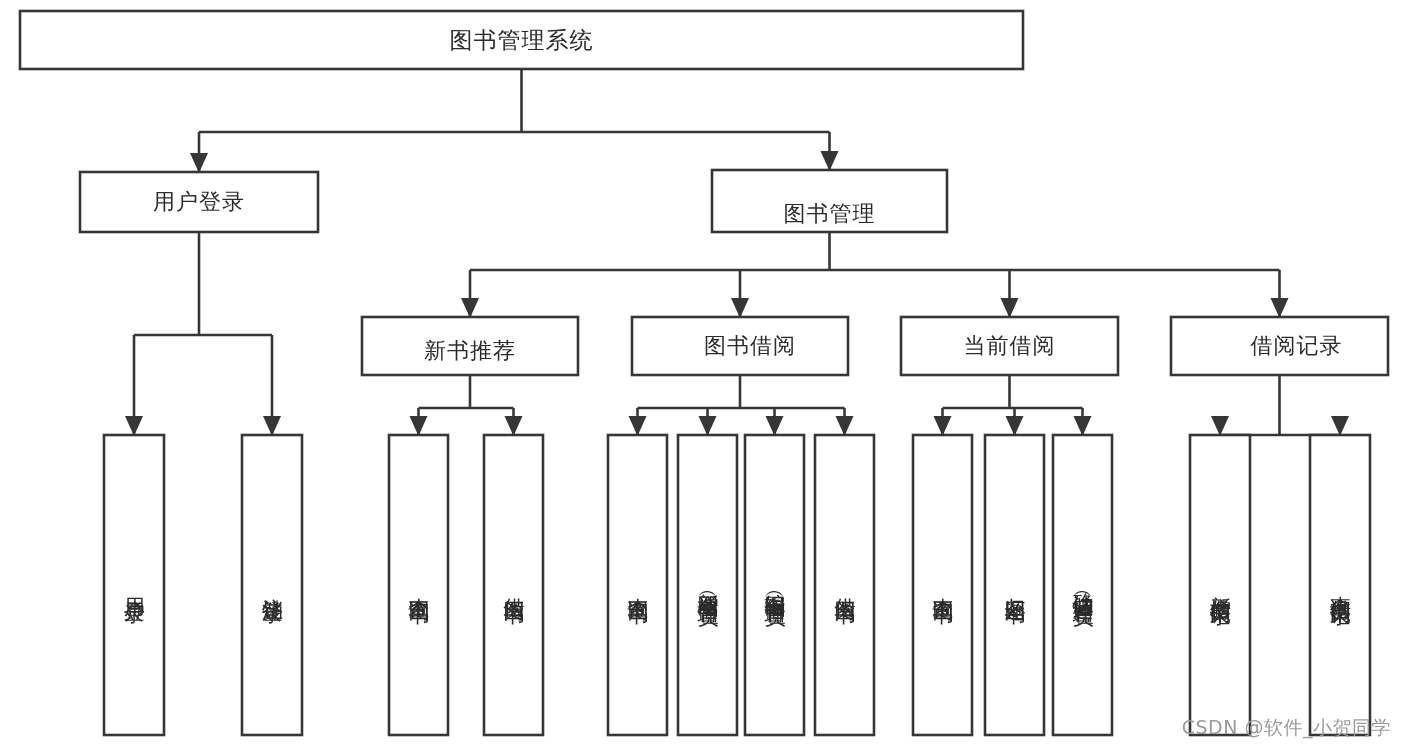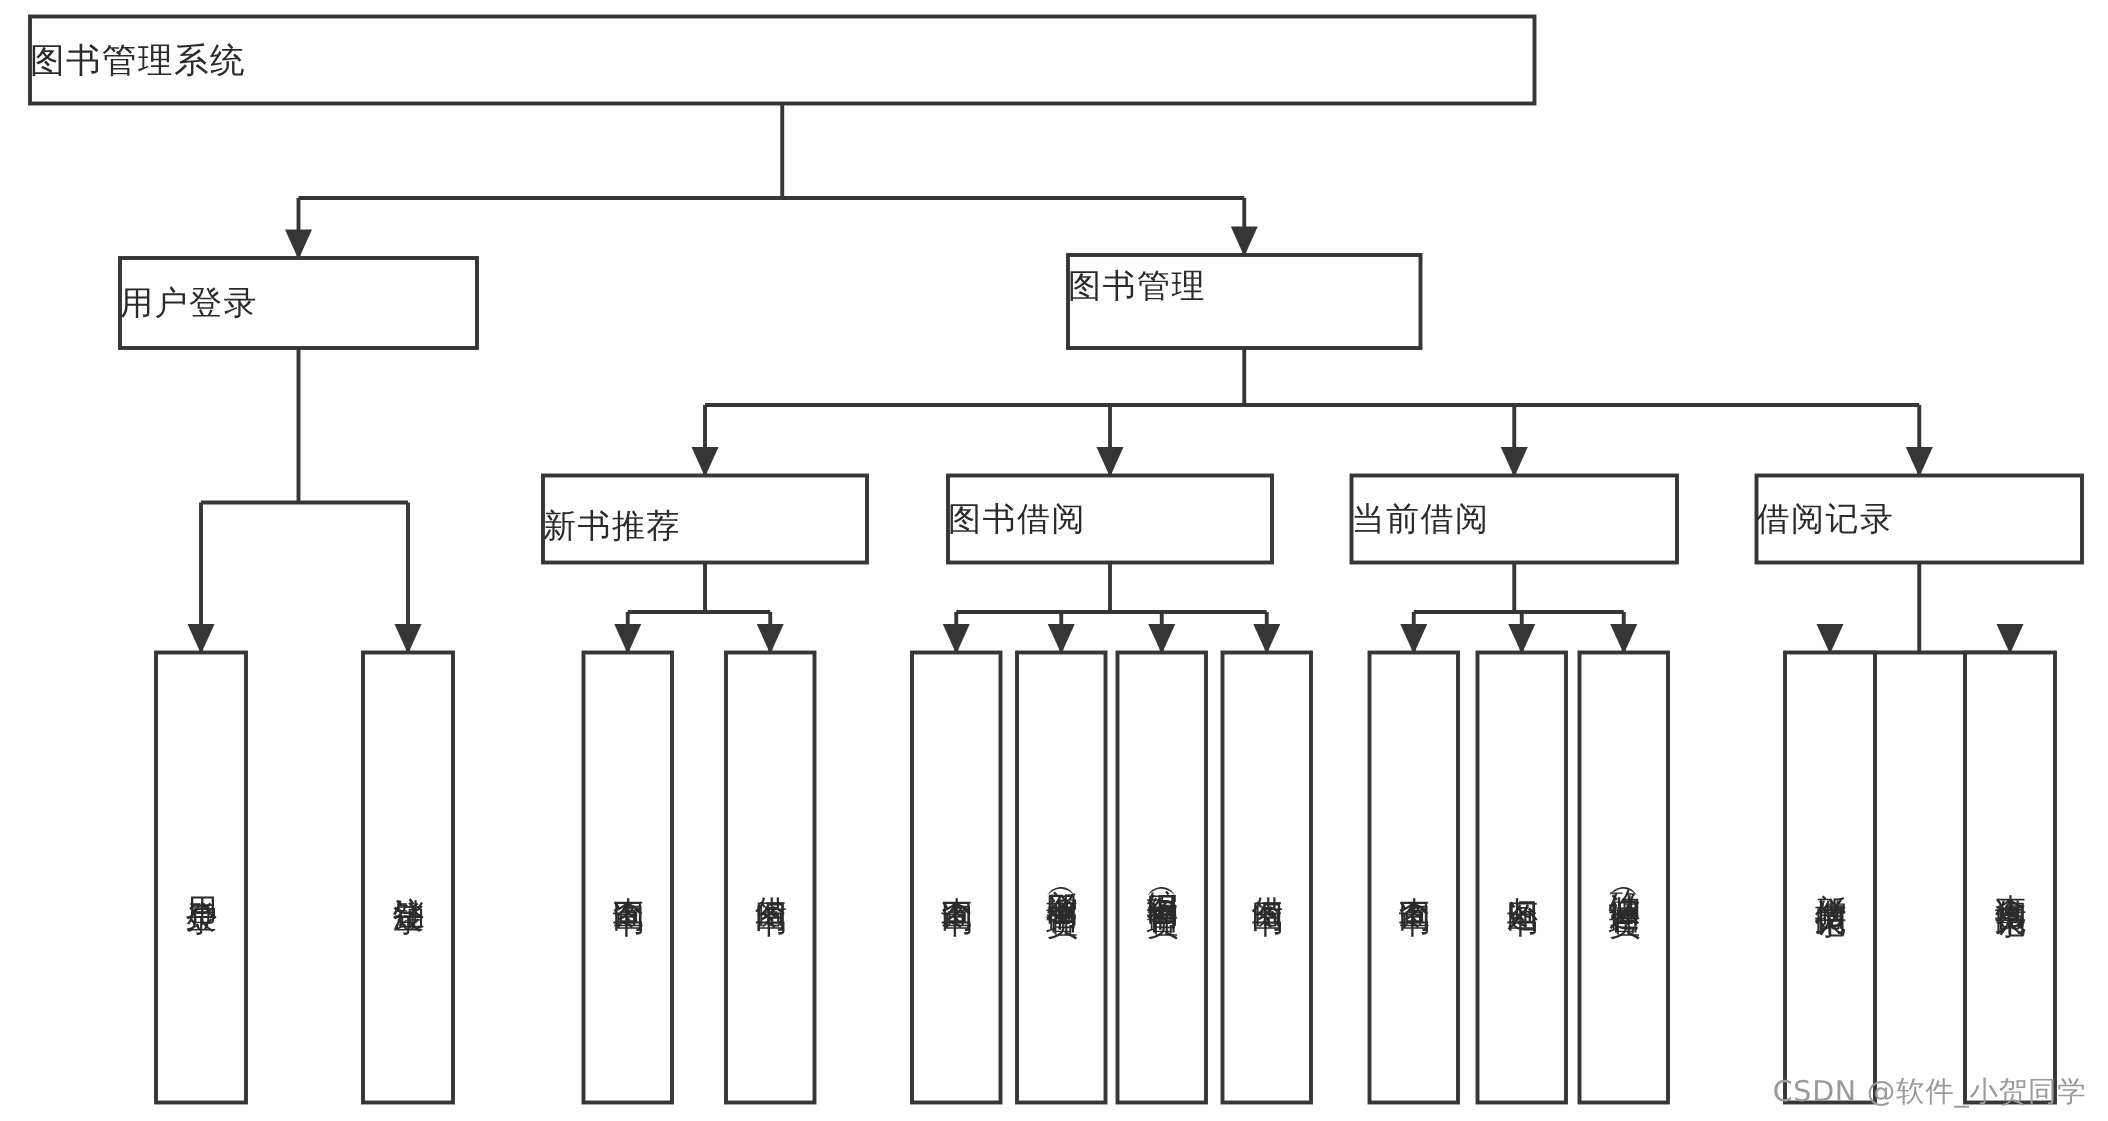--- a/index.html
+++ b/index.html
@@ -63,21 +63,21 @@
     line-height: 1.28;
     letter-spacing: 2px;
     color: #2b2b2b;
     white-space: nowrap;
     text-align: center;
   }
   .hlabel-wrap {
     position: absolute;
     display: flex;
     align-items: center;
-    justify-content: flex-start;
+    justify-content: center;
     pointer-events: none;
   }
   .hlabel-text {
     font-family: "DejaVu Sans", "Liberation Sans", sans-serif;
     font-size: 22px;
     color: #2b2b2b;
     letter-spacing: 1px;
     white-space: nowrap;
   }
   .root-label-text {
@@ -177,33 +177,33 @@
         <rect x="1310" y="435" width="60" height="300" class="node-box"></rect>
       </g>
   </svg>
   <div id="labels-layer">
       <div class="hlabel-wrap" style="left: 20px; top: 11px; width: 1003px; height: 58px;">
         <span class="hlabel-text root-label-text">图书管理系统</span>
       </div>
       <div class="hlabel-wrap" style="left: 80px; top: 172px; width: 238px; height: 60px;">
         <span class="hlabel-text">用户登录</span>
       </div>
-      <div class="hlabel-wrap" style="left: 712px; top: 153px; width: 235px; height: 76px;">
+      <div class="hlabel-wrap" style="left: 712px; top: 176px; width: 235px; height: 76px;">
         <span class="hlabel-text">图书管理</span>
       </div>
       <div class="hlabel-wrap" style="left: 362px; top: 317px; width: 216px; height: 68px;">
         <span class="hlabel-text">新书推荐</span>
       </div>
       <div class="hlabel-wrap" style="left: 632px; top: 317px; width: 236px; height: 58px;">
         <span class="hlabel-text">图书借阅</span>
       </div>
       <div class="hlabel-wrap" style="left: 901px; top: 317px; width: 217px; height: 58px; border-radius: 10px;">
         <span class="hlabel-text">当前借阅</span>
       </div>
-      <div class="hlabel-wrap" style="left: 1171px; top: 317px; width: 217px; height: 58px;">
+      <div class="hlabel-wrap" style="left: 1171px; top: 317px; width: 217px; height: 58px; padding-left: 17px;">
         <span class="hlabel-text">借阅记录</span>
       </div>
       <div class="vlabel-wrap" style="left: 104px; top: 435px; width: 60px; height: 300px; align-items: center;">
         <span class="vlabel-text" style="max-height: 290px;">用户登录</span>
       </div>
       <div class="vlabel-wrap" style="left: 242px; top: 435px; width: 60px; height: 300px; align-items: center;">
         <span class="vlabel-text" style="max-height: 290px;">注销登录</span>
       </div>
       <div class="vlabel-wrap" style="left: 389px; top: 435px; width: 59px; height: 300px; align-items: center;">
         <span class="vlabel-text" style="max-height: 290px;">查询图书</span>

